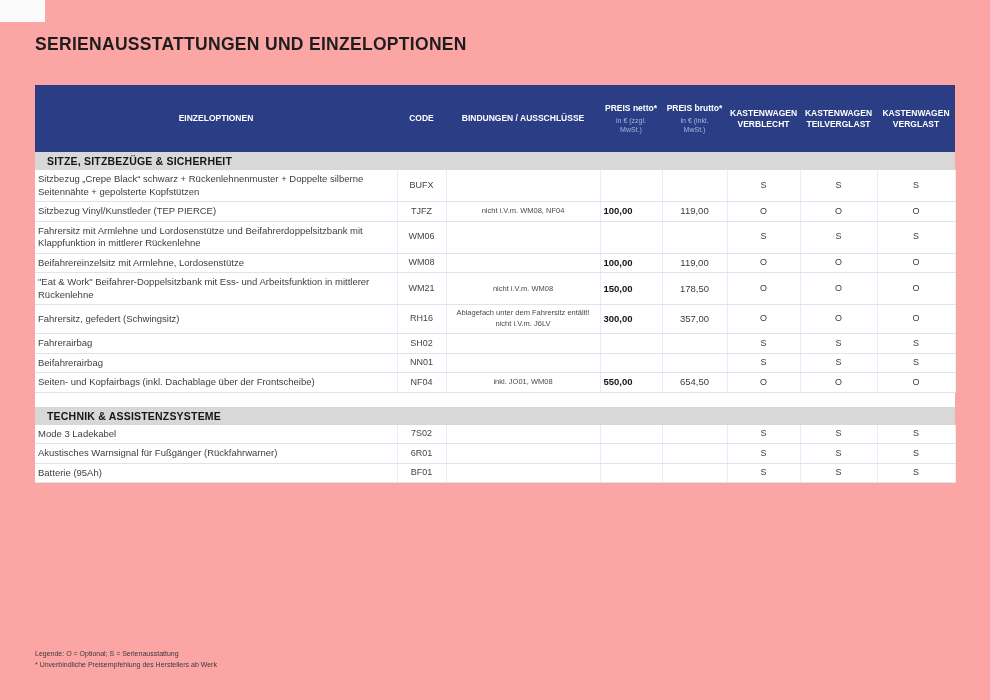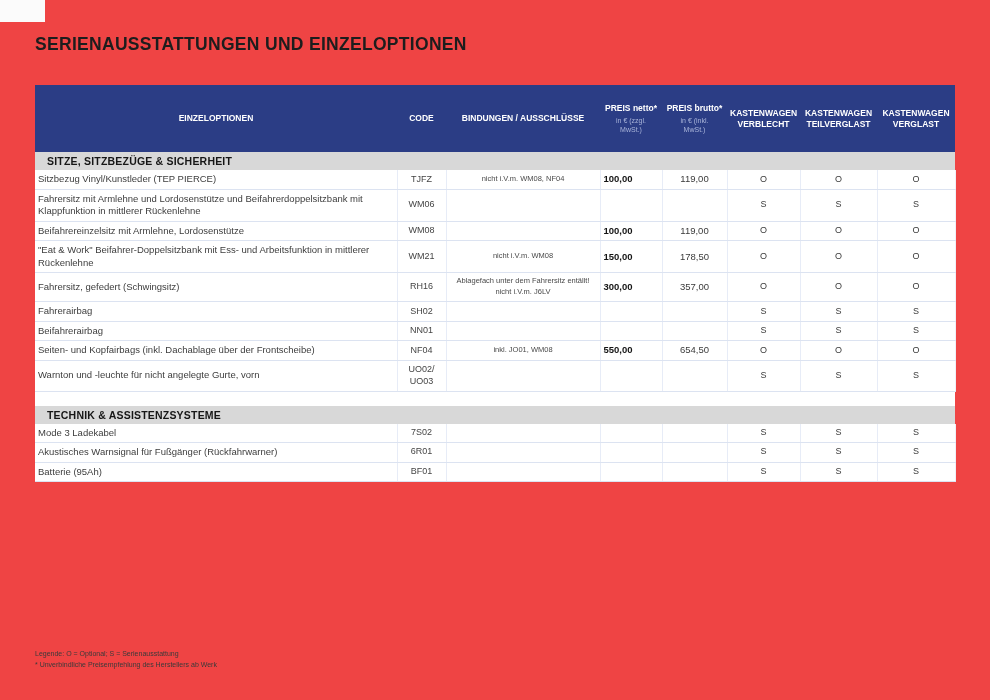--- a/index.html
+++ b/index.html
@@ -1,18 +1,18 @@
 <!DOCTYPE html>
 <html style="--header-bg: #2b3d85; --header-text: #ffffff; --header-sub: #a9b4d9; --section-bg: #d8d8d8; --row-border: #dce3f1;"><head>
 <meta charset="utf-8">
 <style>
   html,body{margin:0;padding:0;background:#ffffff;}
   body{width:990px;height:700px;position:relative;overflow:hidden;
        font-family:"Liberation Sans", sans-serif;color:#3d3d3d;}
-  .page{position:absolute;inset:0;background:#ef4444;}
+  .page{position:absolute;inset:0;background:#fca5a5;}
   .corner-artifact{position:absolute;left:0;top:0;width:45px;height:22px;background:#fbfbfb;}
   .title{position:absolute;left:35px;top:34px;margin:0;font-size:17.5px;font-weight:700;
          color:#1d1d1d;letter-spacing:0.3px;}
   .table-wrap{position:absolute;left:35px;top:85px;width:920px;}
   table{border-collapse:collapse;table-layout:fixed;width:920px;}
   thead th{background:var(--header-bg,#2b3d85);color:var(--header-text,#ffffff);
            height:56px;box-sizing:border-box;vertical-align:middle;text-align:center;
            font-size:8.5px;font-weight:700;padding:18px 3px;line-height:1.3;}
   .h-label{white-space:pre-line;}
   .h-sub{white-space:pre-line;font-weight:400;font-size:7px;
@@ -85,20 +85,30 @@
               <div class="h-label">KASTENWAGEN
 VERGLAST</div>
             </th>
           </tr>
         </thead>
       <tbody id="tbody">
           <tr>
             <td colspan="8" class="section">SITZE, SITZBEZÜGE &amp; SICHERHEIT</td>
           </tr>
           <tr>
+            <td class="data c-option">Sitzbezug „Crepe Black“ schwarz + Rückenlehnenmuster + Doppelte silberne Seitennähte + gepolsterte Kopfstützen</td>
+            <td class="data c-code">BUFX</td>
+            <td class="data c-bindungen"></td>
+            <td class="data c-netto"></td>
+            <td class="data c-brutto"></td>
+            <td class="data c-verblecht">S</td>
+            <td class="data c-teilverglast">S</td>
+            <td class="data c-verglast">S</td>
+          </tr>
+          <tr>
             <td class="data c-option">Sitzbezug Vinyl/Kunstleder (TEP PIERCE)</td>
             <td class="data c-code">TJFZ</td>
             <td class="data c-bindungen">nicht i.V.m. WM08, NF04</td>
             <td class="data c-netto">100,00</td>
             <td class="data c-brutto">119,00</td>
             <td class="data c-verblecht">O</td>
             <td class="data c-teilverglast">O</td>
             <td class="data c-verglast">O</td>
           </tr>
           <tr>
@@ -166,31 +176,20 @@
             <td class="data c-option">Seiten- und Kopfairbags (inkl. Dachablage über der Frontscheibe)</td>
             <td class="data c-code">NF04</td>
             <td class="data c-bindungen">inkl. JO01, WM08</td>
             <td class="data c-netto">550,00</td>
             <td class="data c-brutto">654,50</td>
             <td class="data c-verblecht">O</td>
             <td class="data c-teilverglast">O</td>
             <td class="data c-verglast">O</td>
           </tr>
           <tr>
-            <td class="data c-option">Warnton und -leuchte für nicht angelegte Gurte, vorn</td>
-            <td class="data c-code">UO02/
-UO03</td>
-            <td class="data c-bindungen"></td>
-            <td class="data c-netto"></td>
-            <td class="data c-brutto"></td>
-            <td class="data c-verblecht">S</td>
-            <td class="data c-teilverglast">S</td>
-            <td class="data c-verglast">S</td>
-          </tr>
-          <tr>
             <td colspan="8" class="spacer"></td>
           </tr>
           <tr>
             <td colspan="8" class="section">TECHNIK &amp; ASSISTENZSYSTEME</td>
           </tr>
           <tr>
             <td class="data c-option">Mode 3 Ladekabel</td>
             <td class="data c-code">7S02</td>
             <td class="data c-bindungen"></td>
             <td class="data c-netto"></td>

